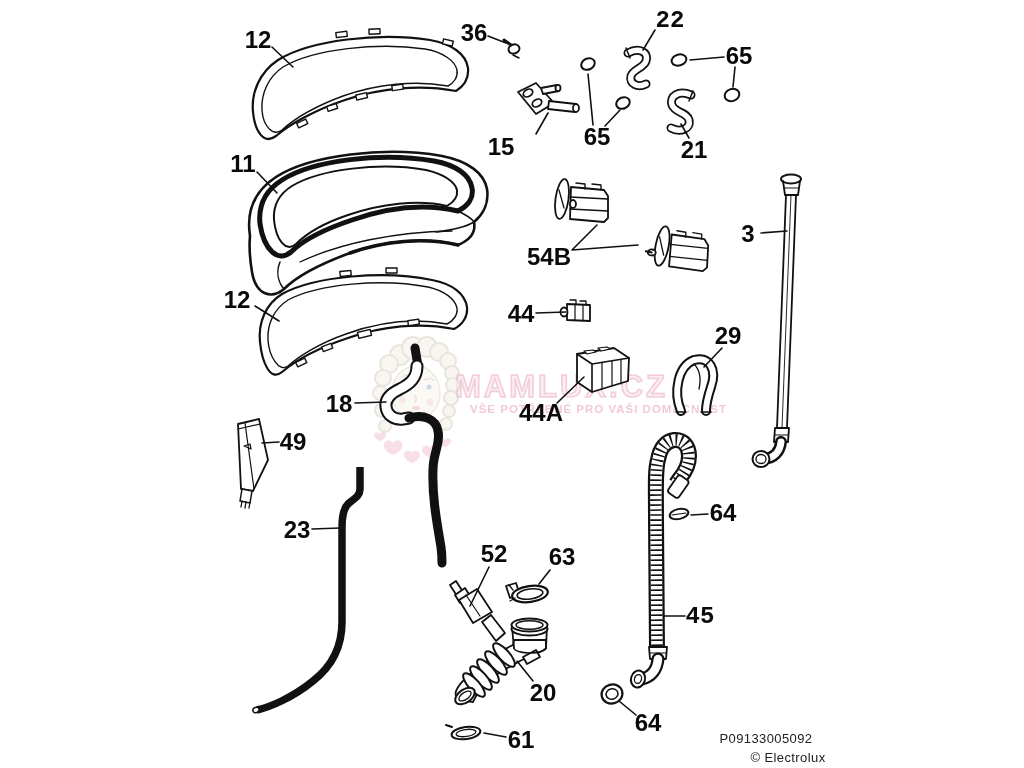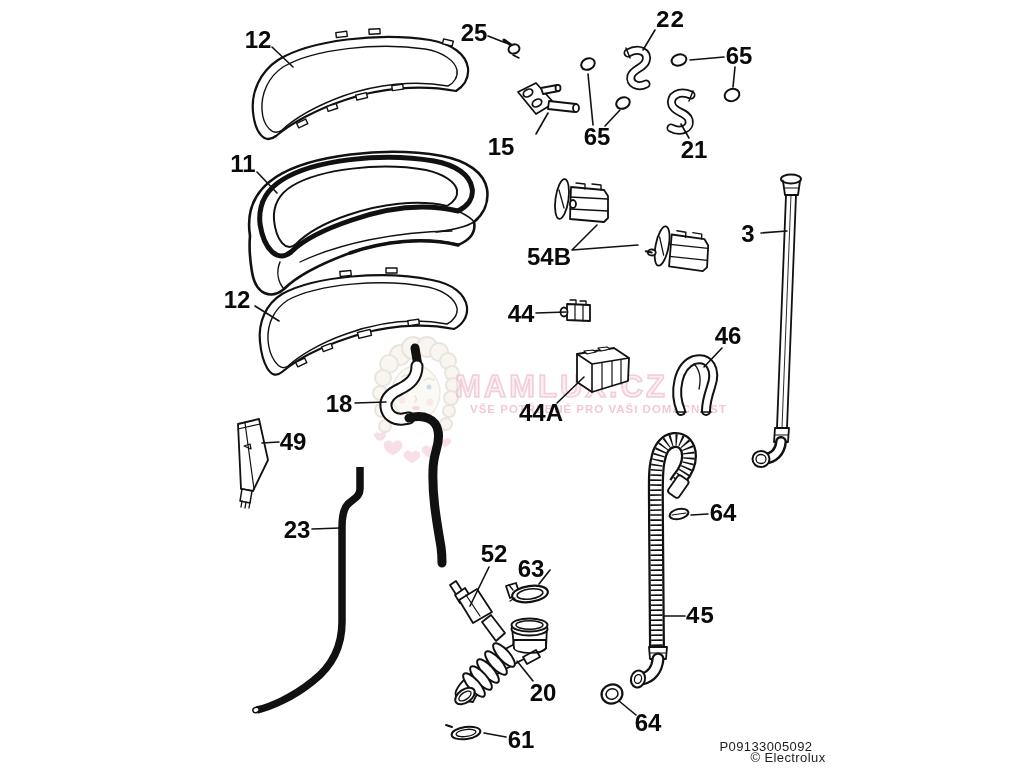--- a/index.html
+++ b/index.html
@@ -301,37 +301,37 @@
         <path d="M708,514 L691,515"></path>
         <path d="M685,616 L664,616"></path>
         <path d="M636,715 L619,701"></path>
       </g>
     </g>
   </svg>
 
   <div class="lbl" style="left:258px;top:40px;">12</div>
   <div class="lbl" style="left:243px;top:164px;">11</div>
   <div class="lbl" style="left:237px;top:300px;">12</div>
-  <div class="lbl" style="left:474px;top:33px;">25</div>
+  <div class="lbl" style="left:474px;top:33px;">36</div>
   <div class="lbl" style="left:670px;top:20px;font-family:Liberation Mono, monospace;">22</div>
   <div class="lbl" style="left:739px;top:56px;">65</div>
   <div class="lbl" style="left:501px;top:147px;">15</div>
   <div class="lbl" style="left:597px;top:137px;">65</div>
   <div class="lbl" style="left:694px;top:150px;">21</div>
   <div class="lbl" style="left:748px;top:234px;">3</div>
   <div class="lbl" style="left:549px;top:257px;">54B</div>
   <div class="lbl" style="left:521px;top:314px;">44</div>
-  <div class="lbl" style="left:728px;top:336px;">46</div>
+  <div class="lbl" style="left:728px;top:336px;">29</div>
   <div class="lbl" style="left:339px;top:404px;">18</div>
   <div class="lbl" style="left:541px;top:413px;">44A</div>
   <div class="lbl" style="left:293px;top:442px;">49</div>
   <div class="lbl" style="left:297px;top:530px;text-align:center;">23</div>
   <div class="lbl" style="left:494px;top:554px;">52</div>
-  <div class="lbl" style="left:531px;top:557px;margin-top:12px;">63</div>
+  <div class="lbl" style="left:562px;top:557px;">63</div>
   <div class="lbl" style="left:543px;top:693px;">20</div>
   <div class="lbl" style="left:521px;top:740px;text-align:right;">61</div>
   <div class="lbl" style="left:723px;top:513px;">64</div>
   <div class="lbl" style="left:700px;top:616px;font-family:Liberation Mono, monospace;">45</div>
   <div class="lbl" style="left:648px;top:723px;">64</div>
 
-  <div class="footer-code" style="left:766px;top:738px;margin-top:8px;">P09133005092</div>
+  <div class="footer-code" style="left:766px;top:738px;">P09133005092</div>
   <div class="footer-code" style="left:764px;top:757px;margin-left:24px;">© Electrolux</div>
 </div>
 
 </body></html>

